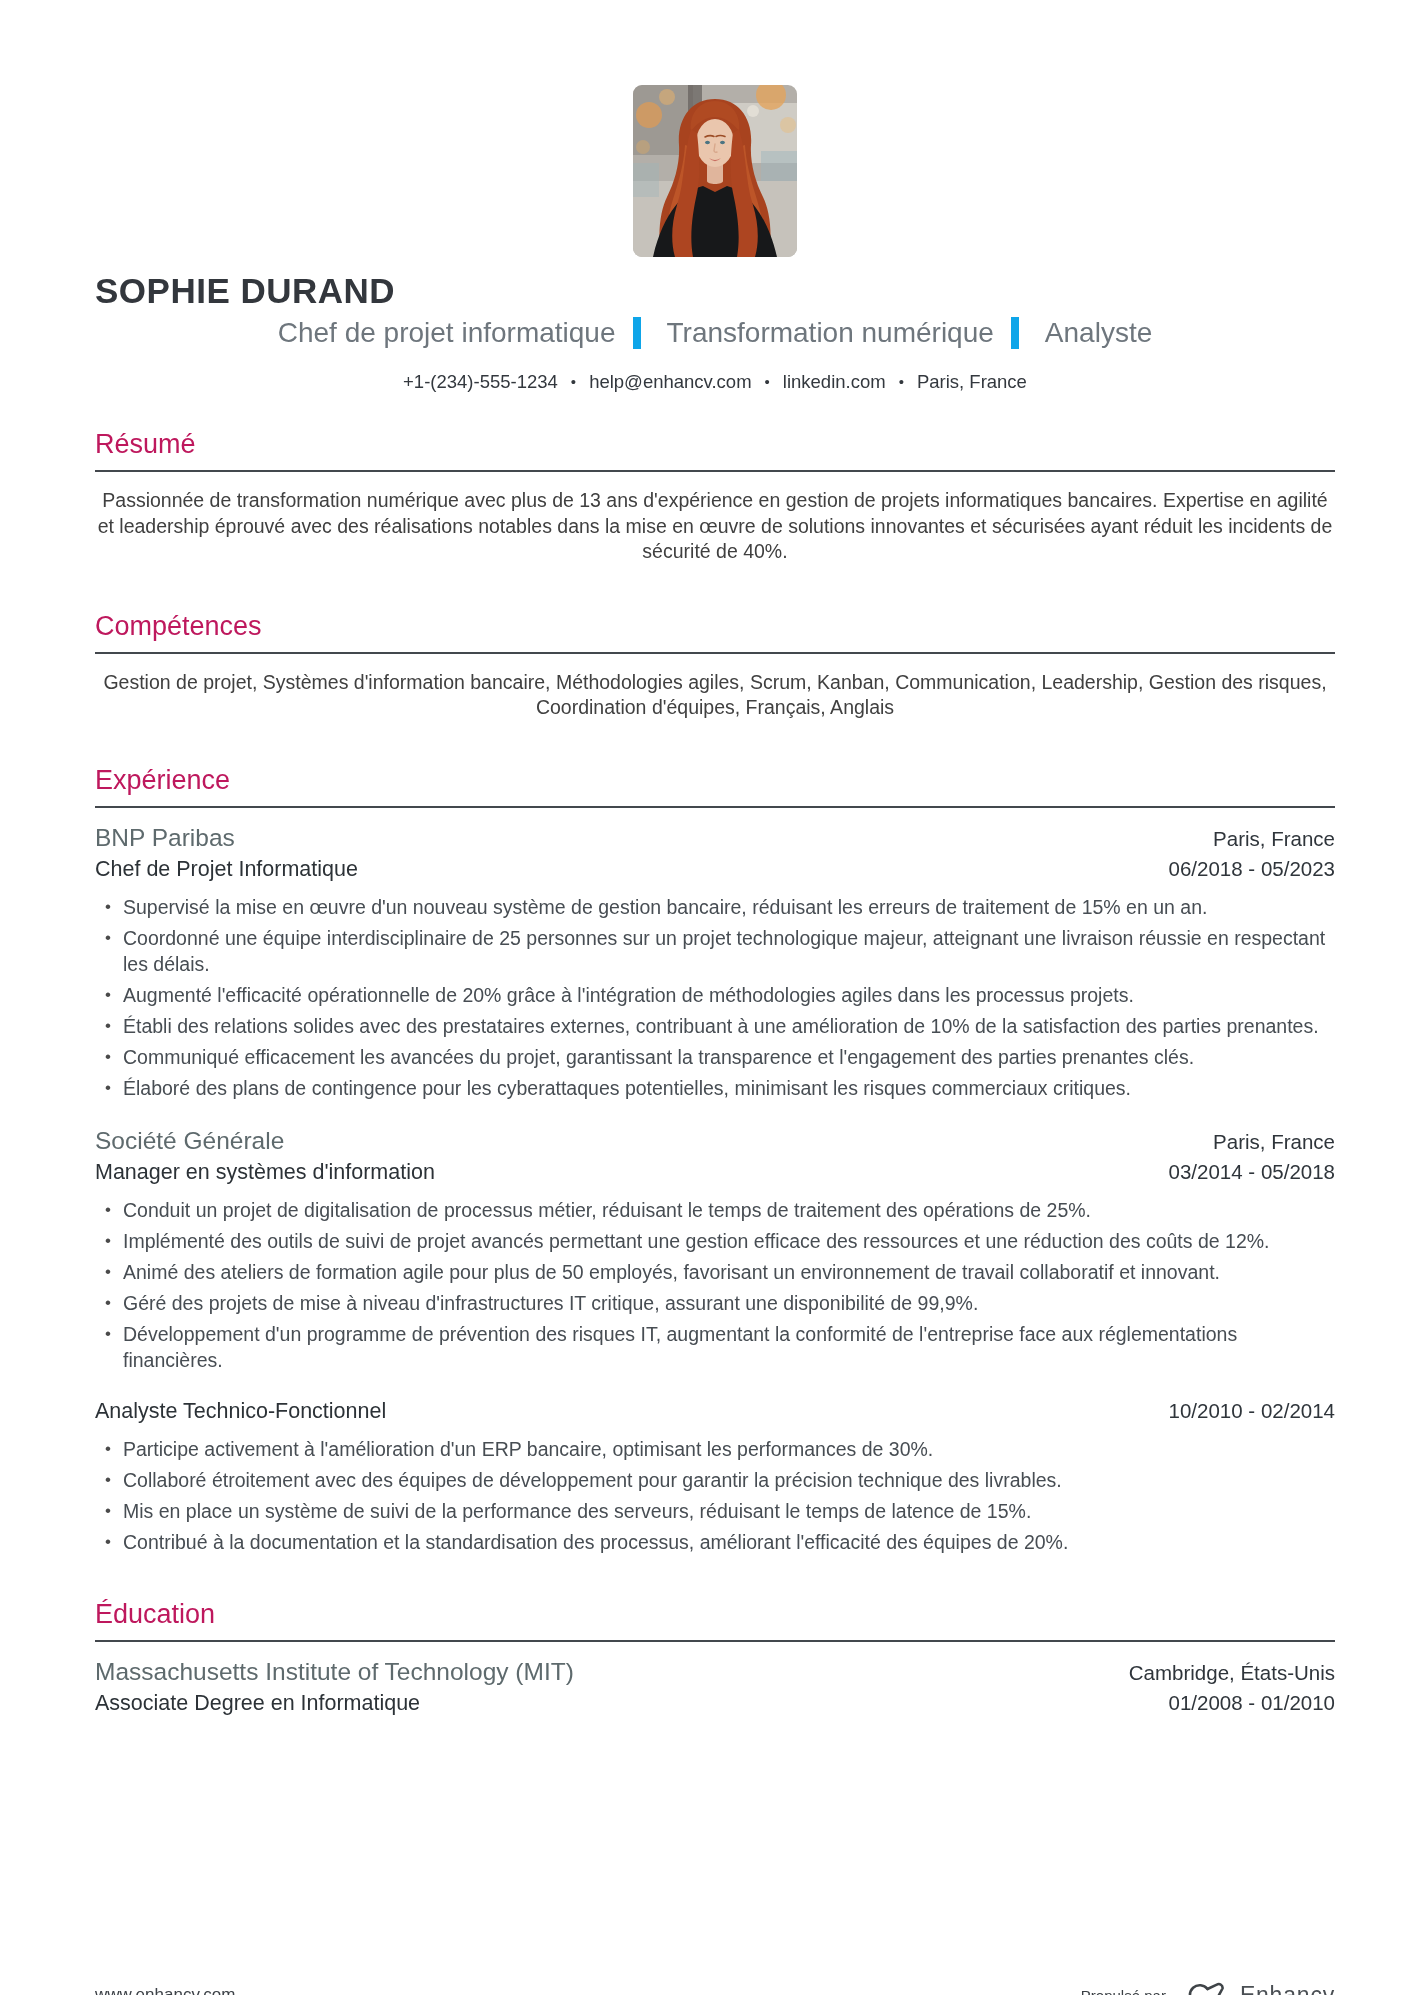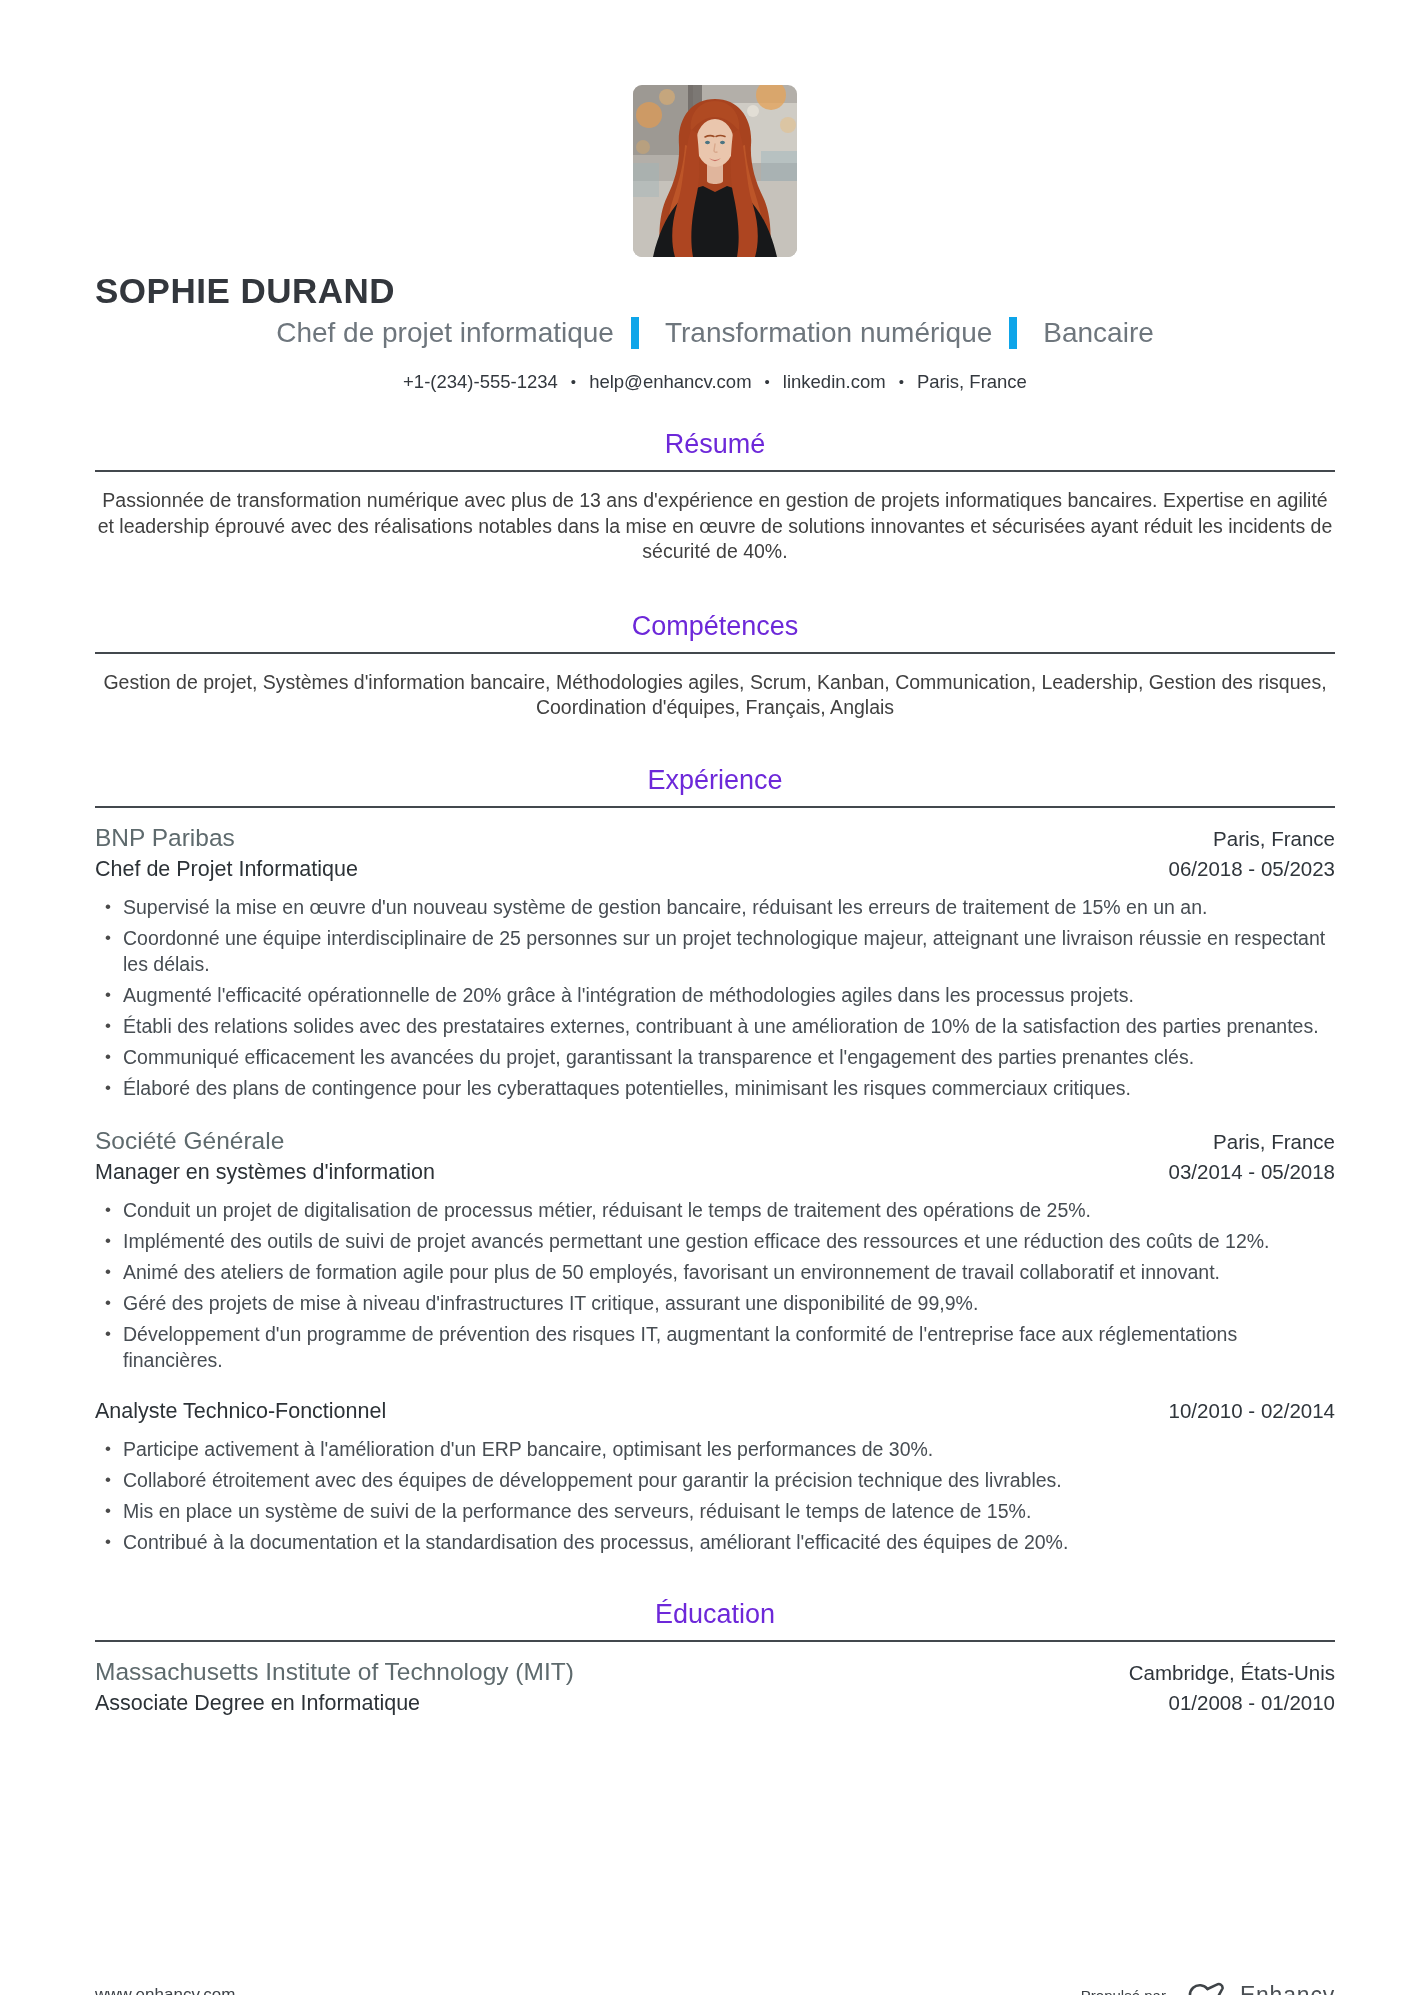--- a/index.html
+++ b/index.html
@@ -32,22 +32,22 @@
   .contact { margin-top: 22px; text-align: center; font-size: 18.5px; color: #33383e; }
   .contact-item { display: inline-block; }
   .contact-item + .contact-item::before {
     content: "•"; display: inline-block; margin: 0 13px 0 13px;
     color: #33383e; font-size: 15px; vertical-align: 1px;
   }
 
   
   section { display: block; }
   h2.section-title {
-    margin: 0; text-align: center; font-weight: 400;
-    font-size: 27px; color: #6d28d9;
+    margin: 0; text-align: left; font-weight: 400;
+    font-size: 27px; color: #be185d;
   }
   .rule { border: none; border-top: 2px solid #43484d; margin: 10px 0 0 0; }
   #summary { margin-top: 36px; }
   #skills { margin-top: 46px; }
   #experience { margin-top: 44px; }
   #education { margin-top: 44px; }
 
   p.body-text {
     margin: 16px 0 0; font-size: 19.5px; line-height: 25.5px; color: #404040; text-align: center;
   }
@@ -118,21 +118,21 @@
         <path d="M82,59 L81,66 Q82,68 84,67" stroke="#d8a88c" stroke-width="1.4" fill="none" stroke-linecap="round"></path>
         <path d="M76,73 Q82,77 88,73 Q82,79.5 76,73 Z" fill="#c96f62"></path>
         <path d="M82,16 C64,16 56,32 58,46 C66,36 74,32 82,32 C90,32 98,36 106,46 C108,32 100,16 82,16 Z" fill="#b04a22"></path>
         <path d="M20,172 C30,128 52,105 70,101 L82,107 L94,101 C112,105 134,128 144,172 Z" fill="#17181a"></path>
         <path d="M58,44 C50,70 52,96 44,120 C38,140 38,158 42,172 L60,172 C56,150 60,126 64,108 C68,90 66,64 64,48 Z" fill="#ad4521"></path>
         <path d="M106,44 C114,70 112,96 120,120 C126,140 126,158 122,172 L104,172 C108,150 104,126 100,108 C96,90 98,64 100,48 Z" fill="#ad4521"></path>
       </svg>
     </div>
     <h1 class="name">SOPHIE DURAND</h1>
     <div class="tagline">
-      <span class="tag-part">Chef de projet informatique</span><span class="tag-part">Transformation numérique</span><span class="tag-part">Bancaire</span>
+      <span class="tag-part">Chef de projet informatique</span><span class="tag-part">Transformation numérique</span><span class="tag-part">Analyste</span>
     </div>
     <div class="contact">
       <span class="contact-item">+1-(234)-555-1234</span><span class="contact-item">help@enhancv.com</span><span class="contact-item">linkedin.com</span><span class="contact-item">Paris, France</span>
     </div>
   </header>
 
   <section id="summary">
     <h2 class="section-title">Résumé</h2>
     <div class="rule"></div>
     <p class="body-text">Passionnée de transformation numérique avec plus de 13 ans d'expérience en gestion de projets informatiques bancaires. Expertise en agilité et leadership éprouvé avec des réalisations notables dans la mise en œuvre de solutions innovantes et sécurisées ayant réduit les incidents de sécurité de 40%.</p>

